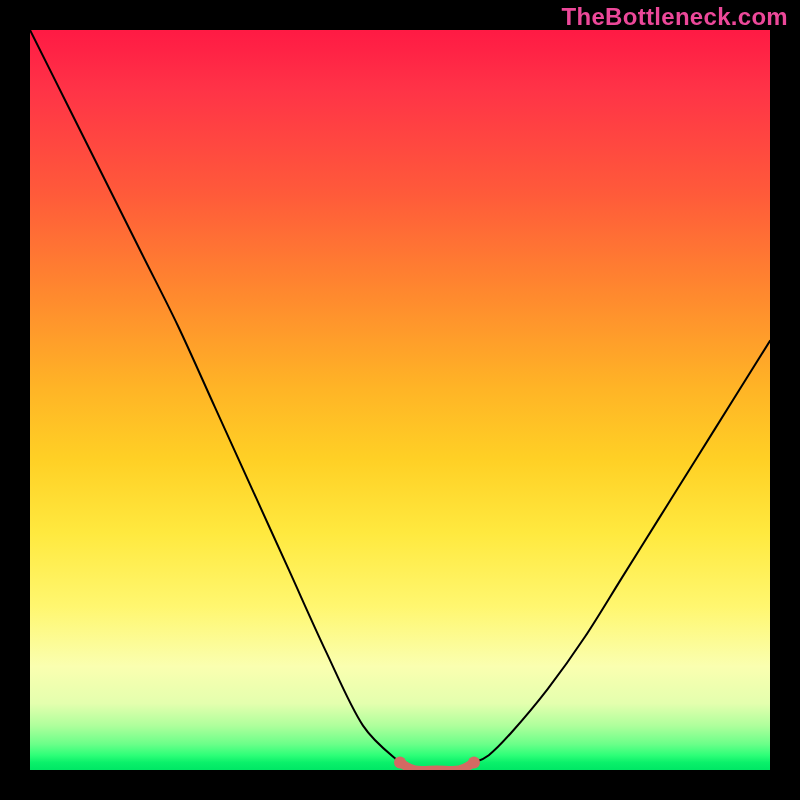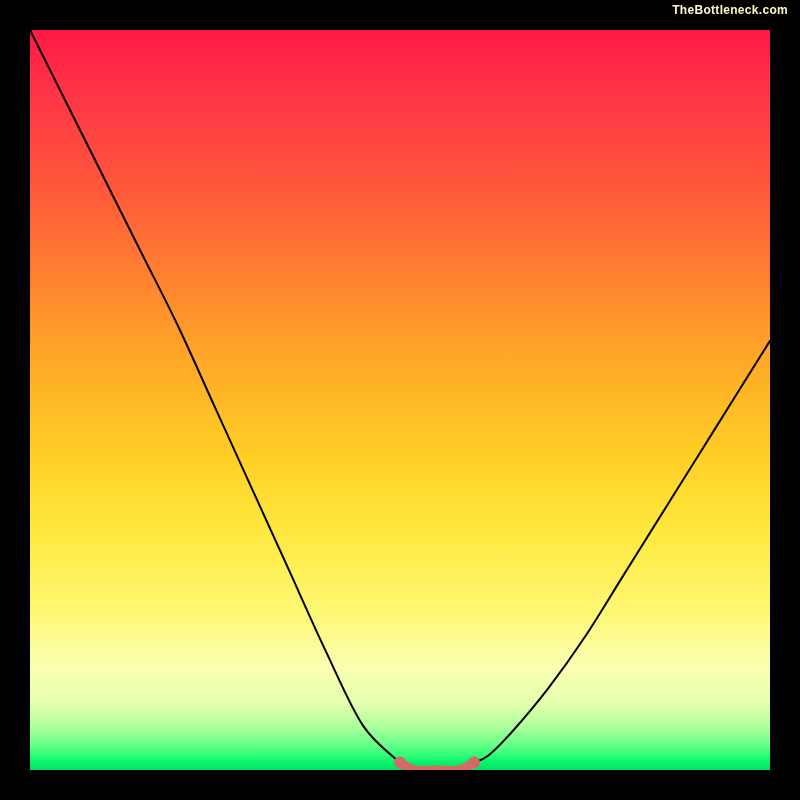--- a/index.html
+++ b/index.html
@@ -14,22 +14,22 @@
   .frame {
     position: relative;
     width: 800px;
     height: 800px;
     background: #000;
   }
   .watermark {
     position: absolute;
     top: 3px;
     right: 12px;
-    color: #fef9c3;
-    font-size: 12px;
+    color: #ec4899;
+    font-size: 24px;
     font-weight: 600;
     letter-spacing: 0.3px;
     z-index: 10;
   }
   .plot {
     position: absolute;
     left: 30px;
     top: 30px;
     width: 740px;
     height: 740px;

